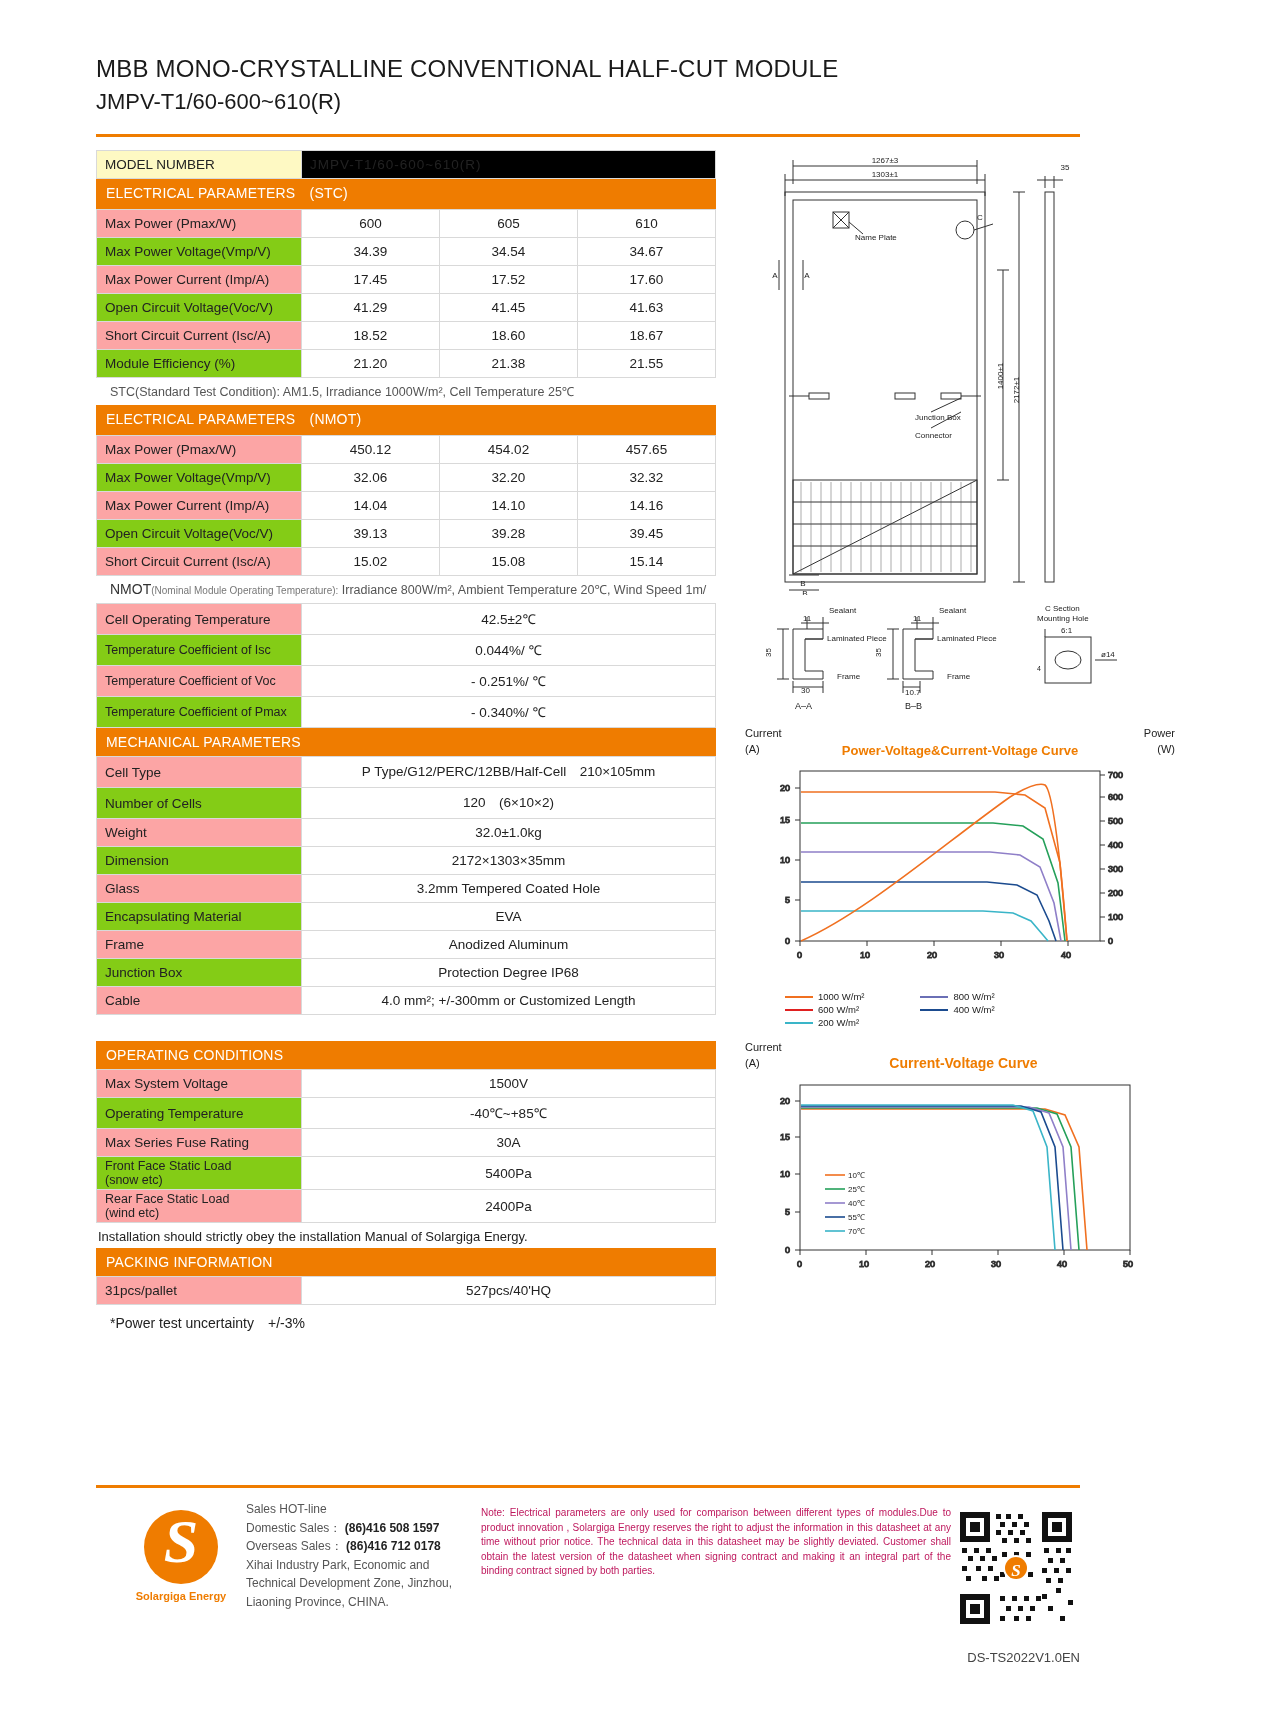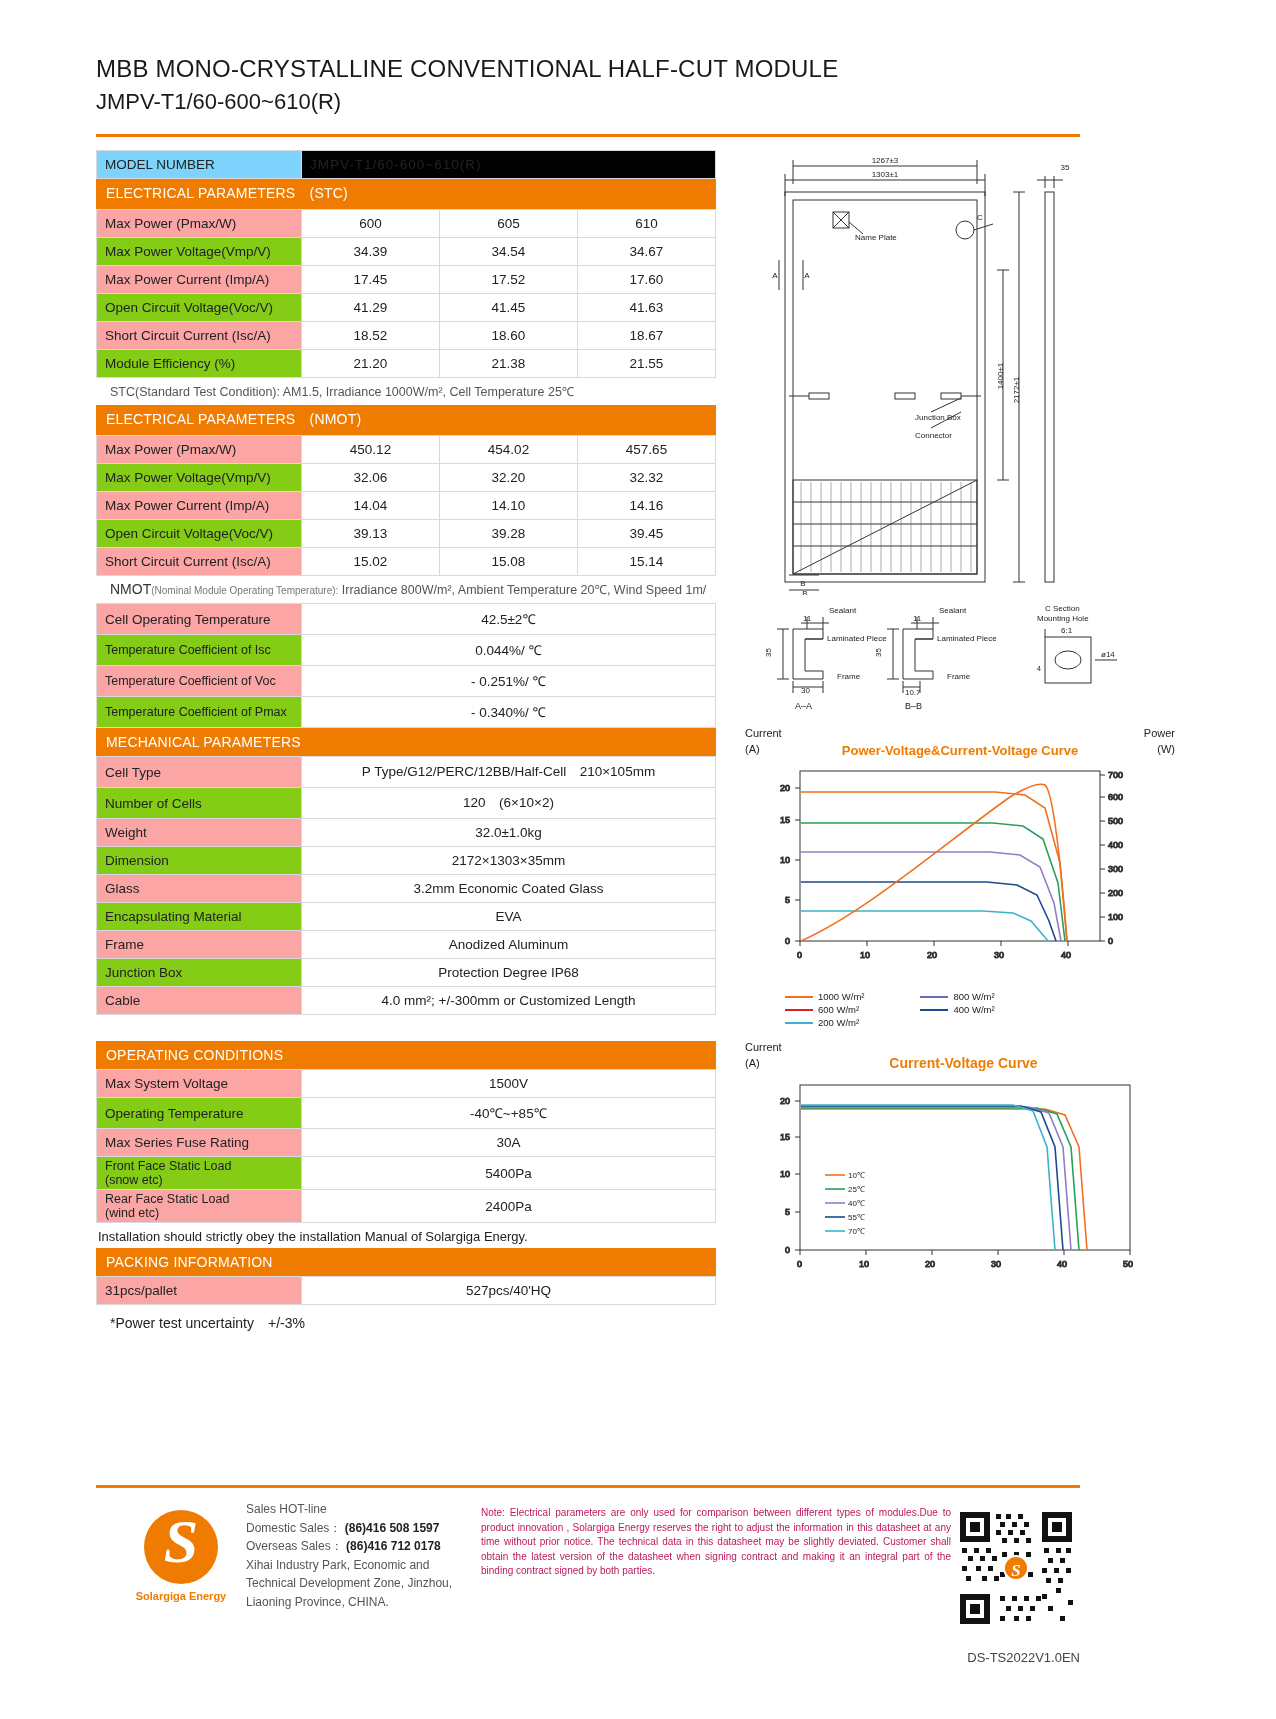--- a/index.html
+++ b/index.html
@@ -22,21 +22,21 @@
   
   .left { position:absolute; left:96px; top:150px; width:620px; }
   table.tbl { border-collapse:collapse; width:620px; table-layout:fixed; }
   table.tbl td { border:1px solid #d9d9d9; font-size:13.5px; padding:6px 8px; color:#222; }
   .row-label { width:205px; background:#84cc16; }
   .row-label.white { background:#fca5a5; }
   .cellC { text-align:center; }
 
   .barhead { background:#ef7c00; color:#ffffff; font-size:14px; padding:6px 10px; letter-spacing:.2px; }
   .modelhead td { border:none; padding:0; }
-  .model-left { background:#7dd3fc; color:#fff; font-size:13.5px; padding:8px 10px; }
+  .model-left { background:#fef9c3; color:#fff; font-size:13.5px; padding:8px 10px; }
   .model-right { background:#000000; color:#fff; font-size:17px; padding:6px 10px; letter-spacing:1px; }
 
   .note-line { font-size:12.5px; color:#555; padding:5px 6px 5px 14px; }
   .note-line .sm { font-size:10px; color:#777; }
   .spacer-lg { height:26px; }
 
   .install-note { font-size:13px; color:#222; padding:6px 2px 4px 2px; }
   .uncert { font-size:14px; color:#222; padding:10px 0 0 14px; }
 
   
@@ -209,21 +209,21 @@
       <tr>
         <td class="row-label white">Weight</td>
         <td class="cellC">32.0±1.0kg</td>
       </tr>
       <tr>
         <td class="row-label">Dimension</td>
         <td class="cellC">2172×1303×35mm</td>
       </tr>
       <tr>
         <td class="row-label white">Glass</td>
-        <td class="cellC">3.2mm Economic Coated Glass</td>
+        <td class="cellC">3.2mm Tempered Coated Hole</td>
       </tr>
       <tr>
         <td class="row-label">Encapsulating Material</td>
         <td class="cellC">EVA</td>
       </tr>
       <tr>
         <td class="row-label white">Frame</td>
         <td class="cellC">Anodized Aluminum</td>
       </tr>
       <tr>

